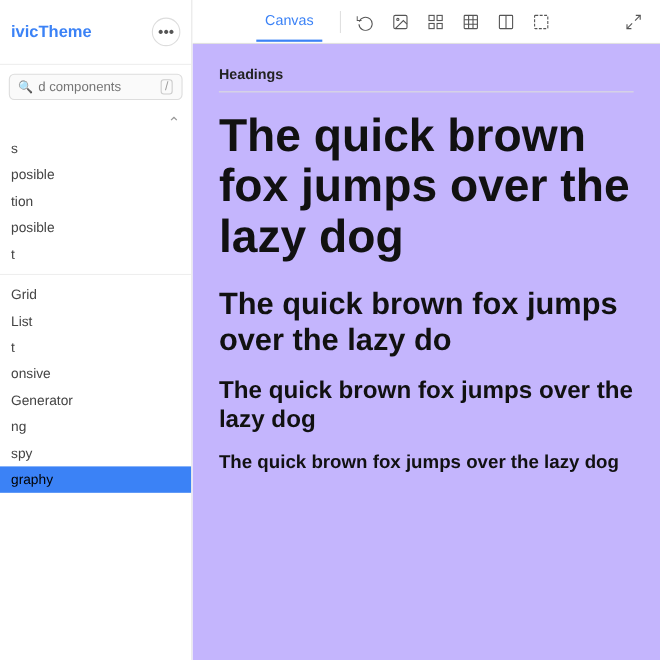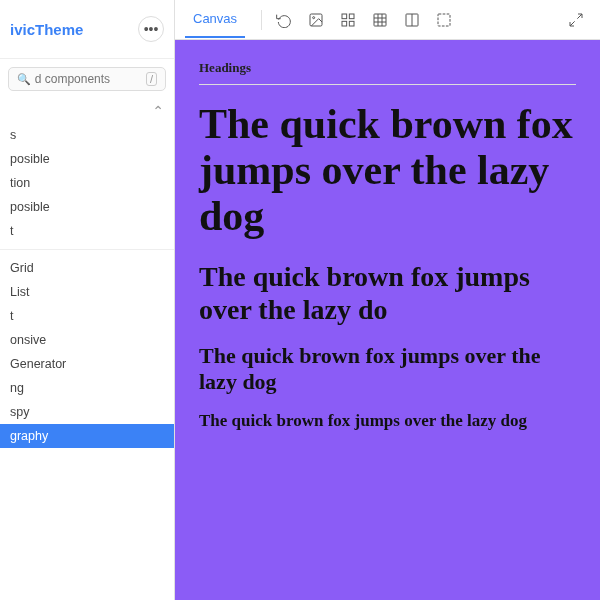--- a/index.html
+++ b/index.html
@@ -111,21 +111,21 @@
       font-size: 12.5px;
       color: #444;
       cursor: pointer;
       white-space: nowrap;
       overflow: hidden;
       text-overflow: ellipsis;
     }
 
     .sidebar-item.active {
       background: #3b82f6;
-      color: #ffffff;
+      color: #000000;
     }
 
     .sidebar-divider {
       height: 1px;
       background: #eee;
       margin: 6px 0;
     }
 
     
     .main {
@@ -147,20 +147,21 @@
     }
 
     .tab-canvas {
       font-size: 13px;
       color: #3b82f6;
       border-bottom: 2px solid #3b82f6;
       padding: 10px 8px;
       margin-right: 8px;
       font-weight: 500;
       cursor: pointer;
+      margin-left: 48px;
     }
 
     .toolbar-divider {
       width: 1px;
       height: 20px;
       background: #e0e0e0;
       margin: 0 4px;
     }
 
     .toolbar-btn {
@@ -197,22 +198,21 @@
       border-radius: 4px;
       color: #555;
       font-size: 14px;
     }
 
     
     .canvas-area {
       flex: 1;
       overflow-y: auto;
       padding: 20px 24px;
-      background: #8b5cf6;
-      font-family: Liberation Serif, serif;
+      background: #c4b5fd;
     }
 
     .section-heading {
       font-size: 13px;
       font-weight: 700;
       color: #222;
       padding-bottom: 8px;
       border-bottom: 1px solid #ddd;
       margin-bottom: 16px;
     }

